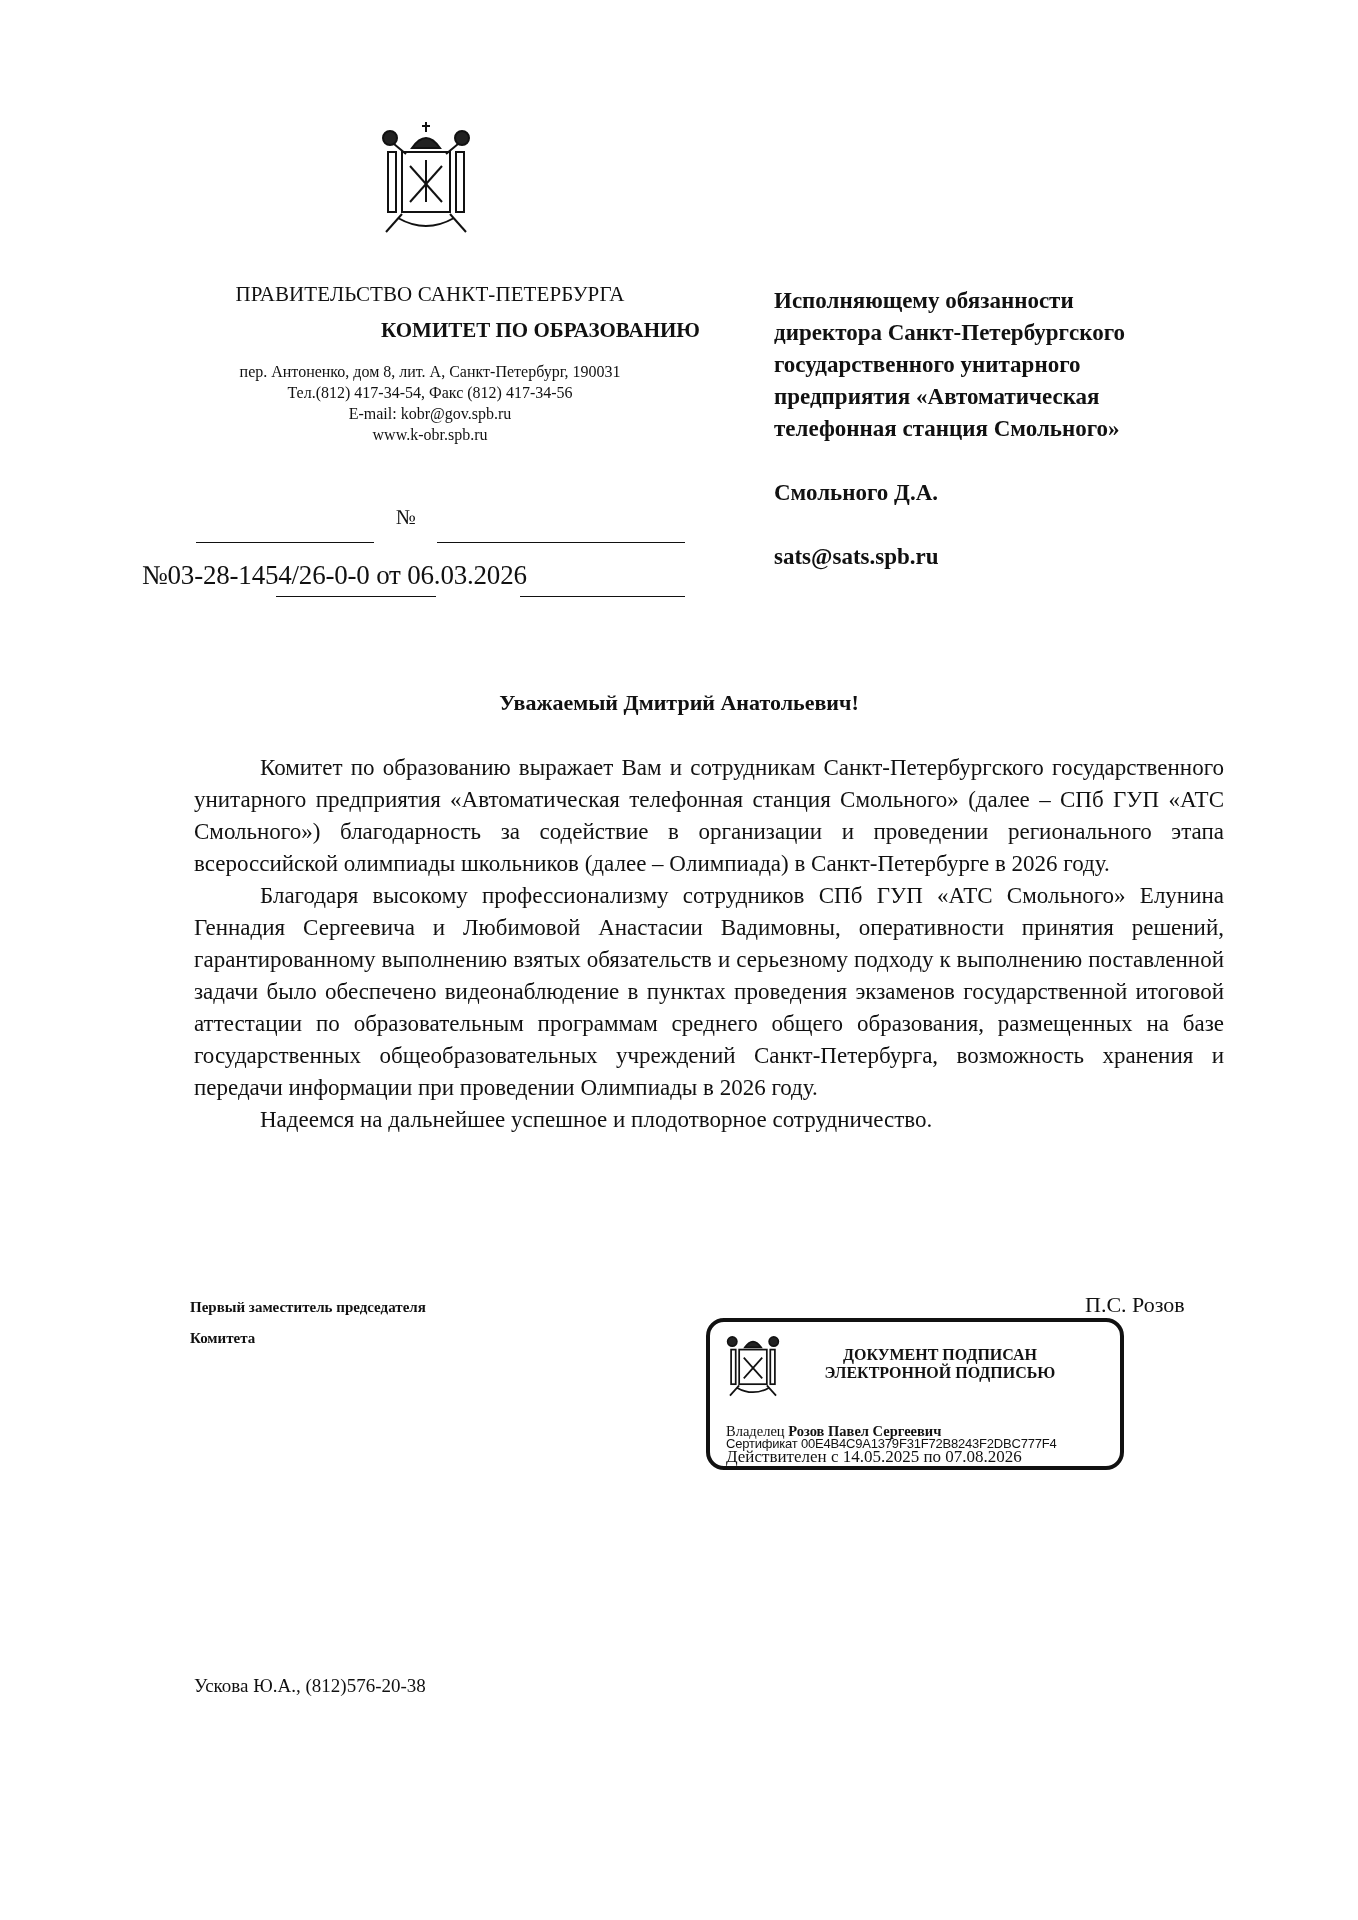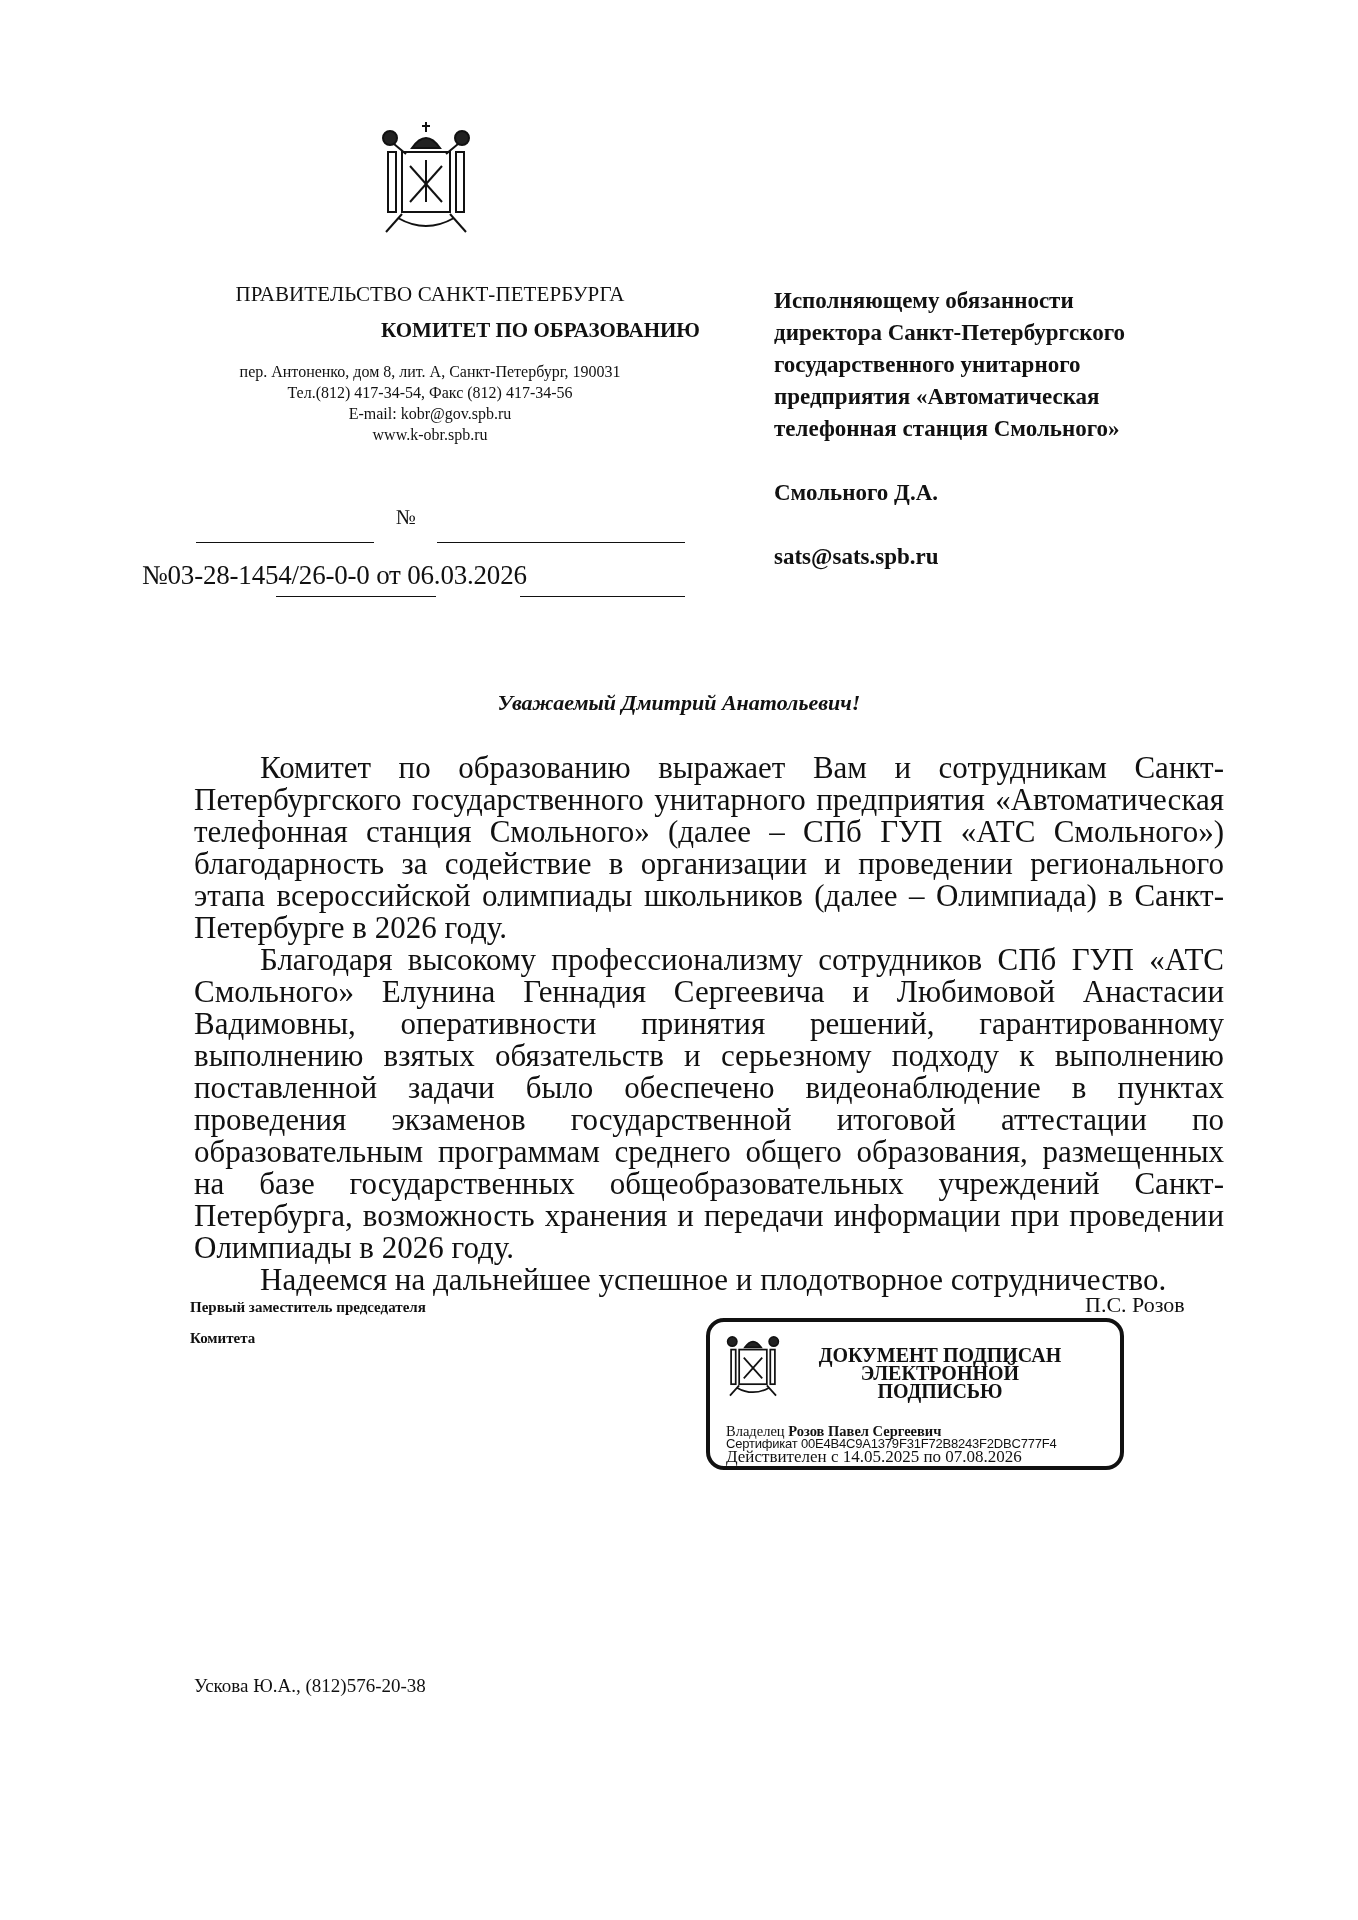--- a/index.html
+++ b/index.html
@@ -9,28 +9,28 @@
   .emblem { left: 378px; top: 118px; width: 96px; height: 118px; }
   .org { left: 160px; width: 540px; text-align: center; }
   .gov { top: 282px; font-size: 21px; letter-spacing: 0.1px; }
   .committee { top: 318px; font-size: 21px; font-weight: bold; text-align: right; }
   .addr { top: 361px; font-size: 16px; line-height: 21px; }
   .num-sign { left: 396px; top: 505px; font-size: 21px; }
   .line { position: absolute; border-top: 1.5px solid #111; }
   .regno { left: 142px; top: 560px; font-size: 27px; letter-spacing: -0.2px; }
   .addressee { left: 774px; top: 285px; width: 470px; font-size: 23px; font-weight: bold; line-height: 32px; }
   .addressee .gap { height: 32px; }
-  .greeting { left: 0; width: 1358px; text-align: center; top: 690px; font-size: 22px; font-weight: bold; font-style: italic; }
-  .body { left: 194px; width: 1030px; top: 752px; font-size: 31px; line-height: 32px; text-align: justify; }
+  .greeting { left: 0; width: 1358px; text-align: center; top: 690px; font-size: 22px; font-weight: bold; }
+  .body { left: 194px; width: 1030px; top: 752px; font-size: 23px; line-height: 32px; text-align: justify; }
   .body p { margin: 0; text-indent: 66px; }
   .signer { left: 190px; top: 1292px; font-size: 15px; font-weight: bold; line-height: 31px; }
   .signer-name { left: 1085px; top: 1292px; font-size: 22px; font-weight: normal; }
   .stamp { left: 706px; top: 1318px; width: 418px; height: 152px; border: 4px solid #111; border-radius: 18px; box-sizing: border-box; }
   .stamp .mini { position: absolute; left: 14px; top: 8px; width: 58px; height: 68px; }
-  .stamp .st-title { position: absolute; left: 100px; top: 24px; width: 260px; text-align: center; font-size: 20px; font-weight: bold; line-height: 18px; }
+  .stamp .st-title { position: absolute; left: 100px; top: 24px; width: 260px; text-align: center; font-size: 16px; font-weight: bold; line-height: 18px; }
   .stamp .cert { position: absolute; left: 16px; top: 82px; font-family: "Liberation Sans", sans-serif; font-size: 13px; letter-spacing: -0.2px; margin-top: 32px; }
   .stamp .owner { position: absolute; left: 16px; top: 101px; font-size: 14.5px; }
   .stamp .valid { position: absolute; left: 16px; top: 125px; font-size: 17px; }
   .footer-contact { left: 194px; top: 1675px; font-size: 19px; }
 </style>
 </head>
 <body>
 
 <svg class="abs emblem" viewBox="0 0 96 118">
   <g fill="none" stroke="#111" stroke-width="2">

